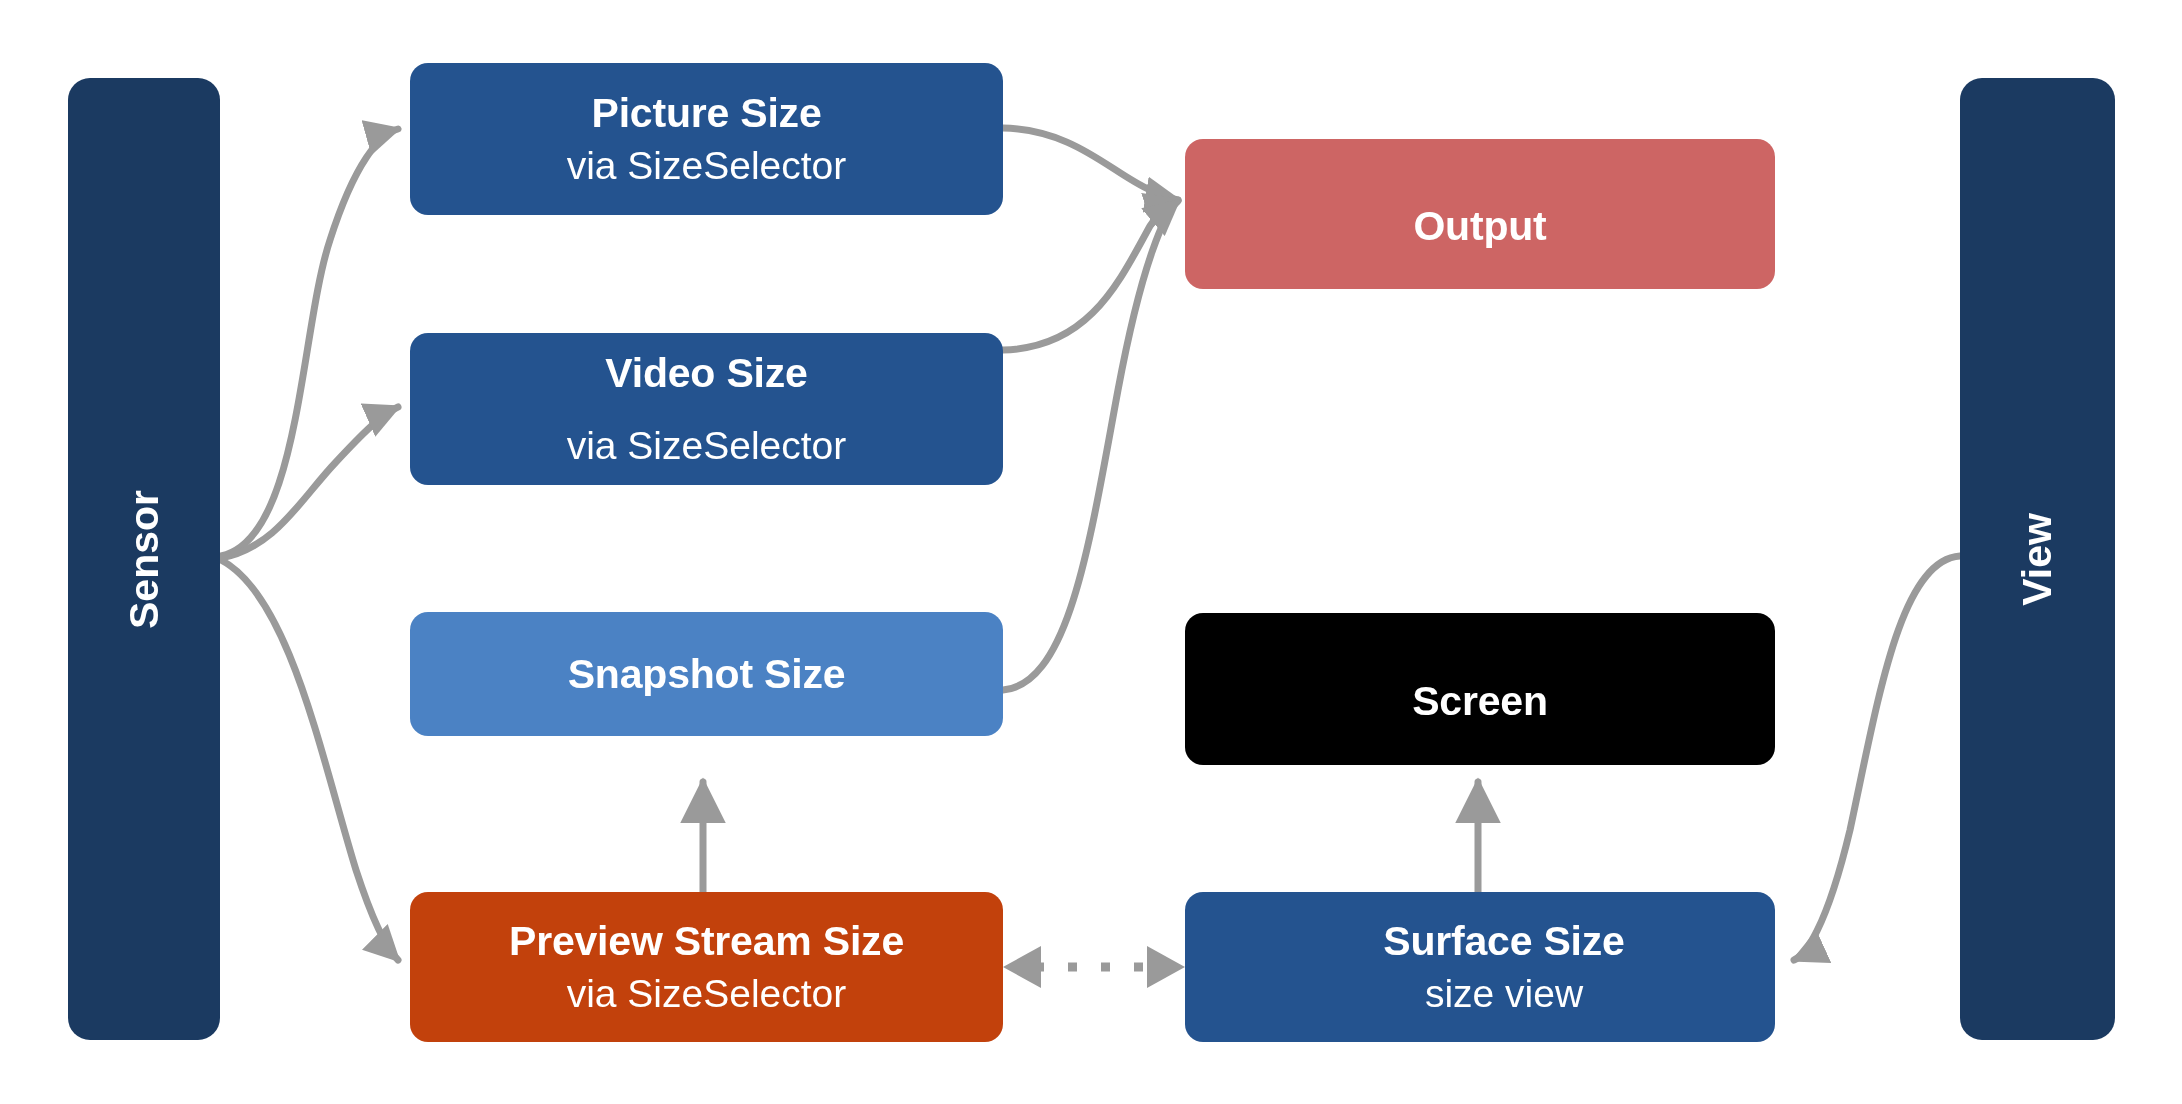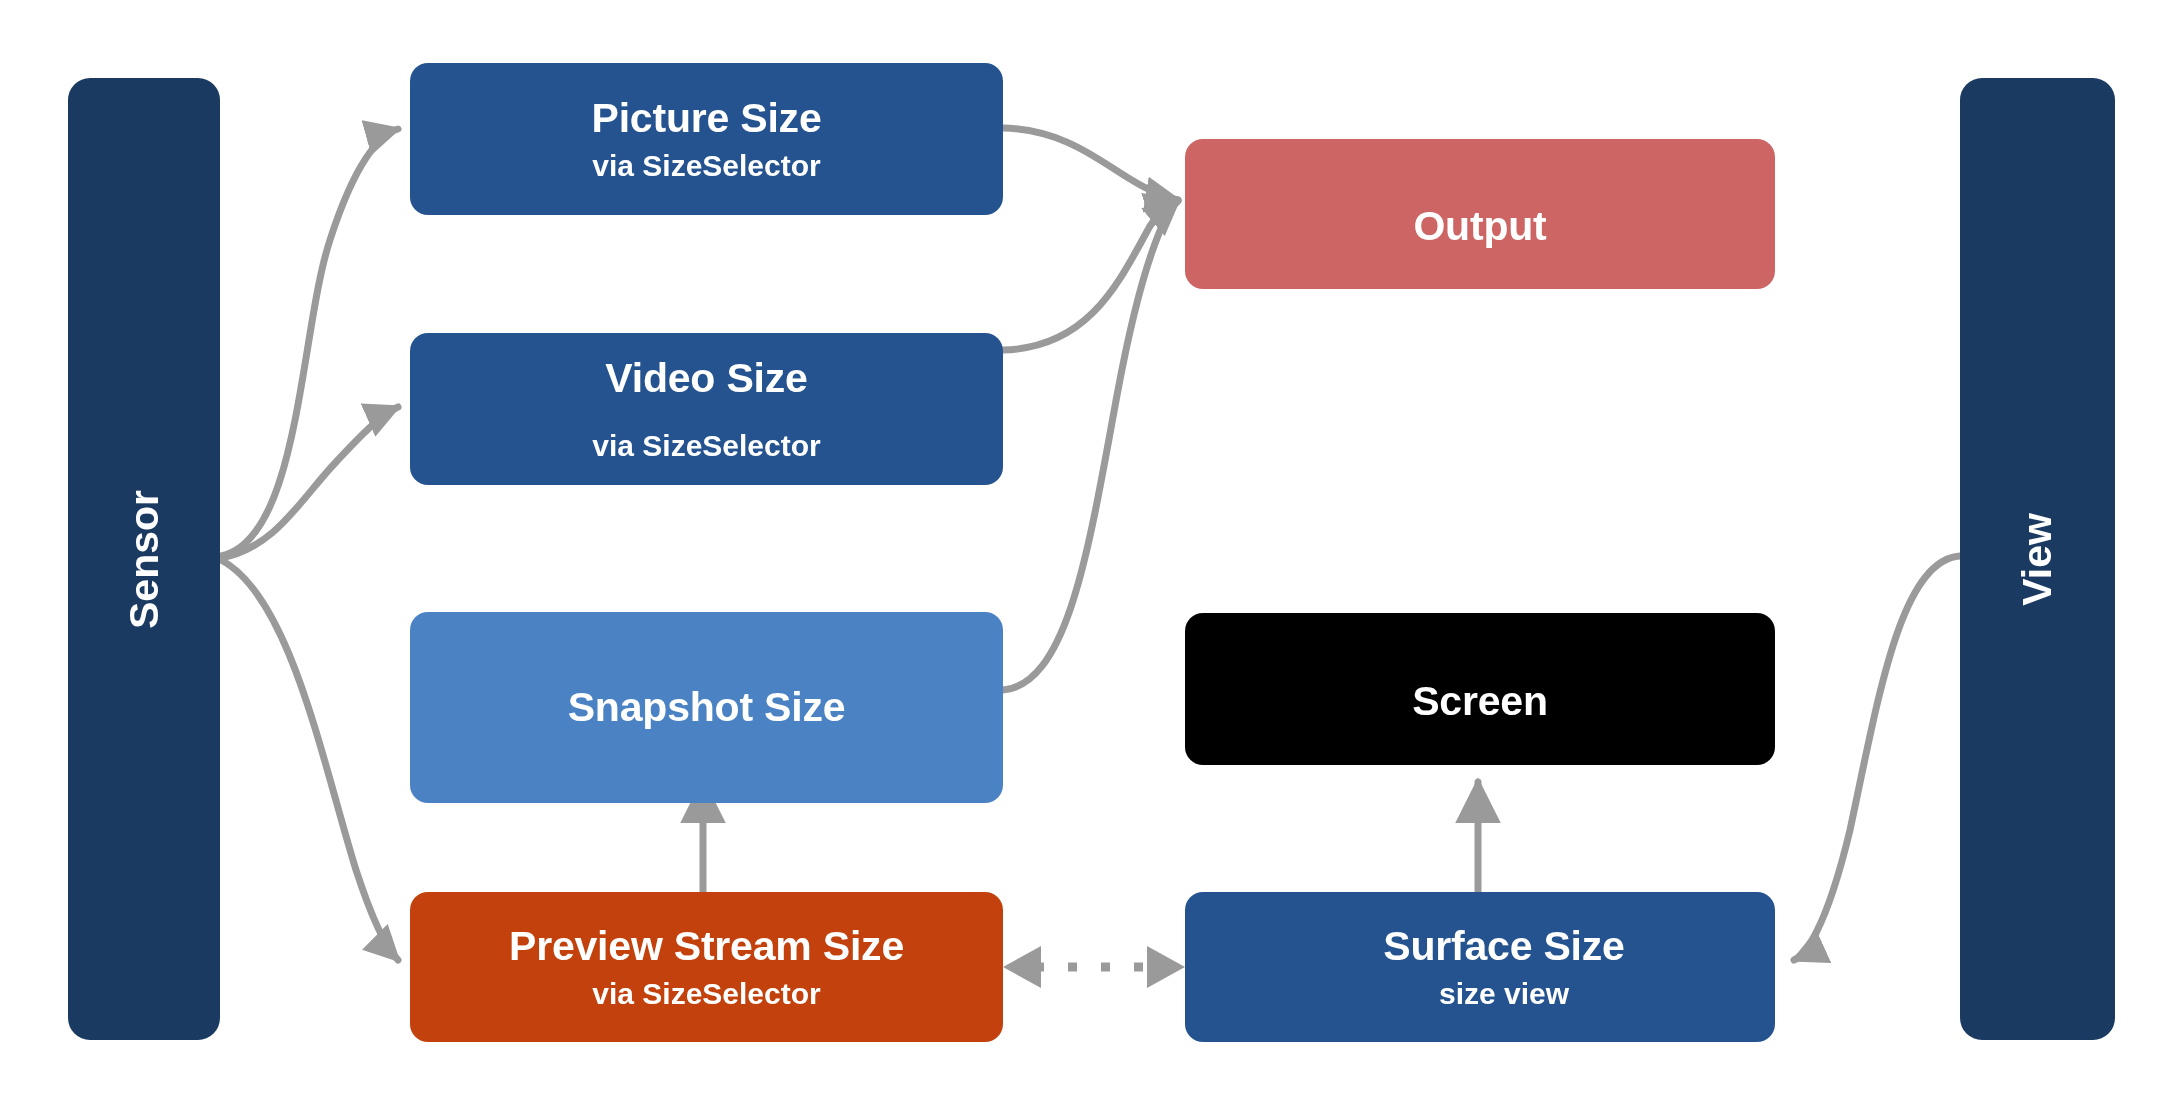--- a/index.html
+++ b/index.html
@@ -39,22 +39,22 @@
     line-height: 1.18;
     z-index: 2;
   }
   .node .title {
     font-weight: bold;
     font-size: 41px;
     letter-spacing: -0.2px;
     white-space: nowrap;
   }
   .node .subtitle {
-    font-weight: bold;
-    font-size: 30px;
+    font-weight: normal;
+    font-size: 39px;
     margin-top: 6px;
     white-space: nowrap;
   }
   .node.single .title {
     font-size: 41px;
     margin-top: 24px;
   }
 
   
   .lane {
@@ -75,21 +75,21 @@
     transform: rotate(-90deg);
     transform-origin: center center;
   }
 
   
   #sensor-lane  { left: 68px;   top: 78px;  width: 152px; height: 962px; }
   #view-lane    { left: 1960px; top: 78px;  width: 155px; height: 962px; }
 
   #picture-size-node { left: 410px;  top: 63px;  width: 593px; height: 152px; background: #24538f; }
   #video-size-node   { left: 410px;  top: 333px; width: 593px; height: 152px; background: #24538f; gap: 20px; }
-  #snapshot-size-node{ left: 410px;  top: 612px; width: 593px; height: 191px; background: #4b82c4; }
+  #snapshot-size-node{ left: 410px;  top: 612px; width: 593px; height: 124px; background: #4b82c4; }
   #preview-size-node { left: 410px;  top: 892px; width: 593px; height: 150px; background: #c2410c; }
 
   #output-node       { left: 1185px; top: 139px; width: 590px; height: 150px; background: #cd6564; }
   #screen-node       { left: 1185px; top: 613px; width: 590px; height: 152px; background: #000000; }
   #surface-size-node { left: 1185px; top: 892px; width: 590px; height: 150px; background: #24538f; padding-left: 48px; }
 </style>
 </head>
 <body>
 
 <div id="canvas">

